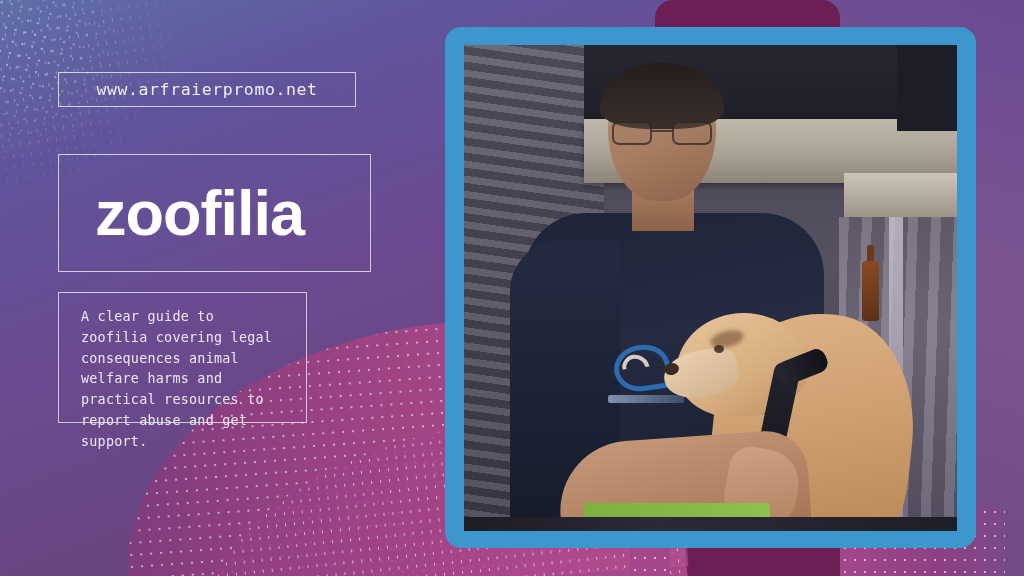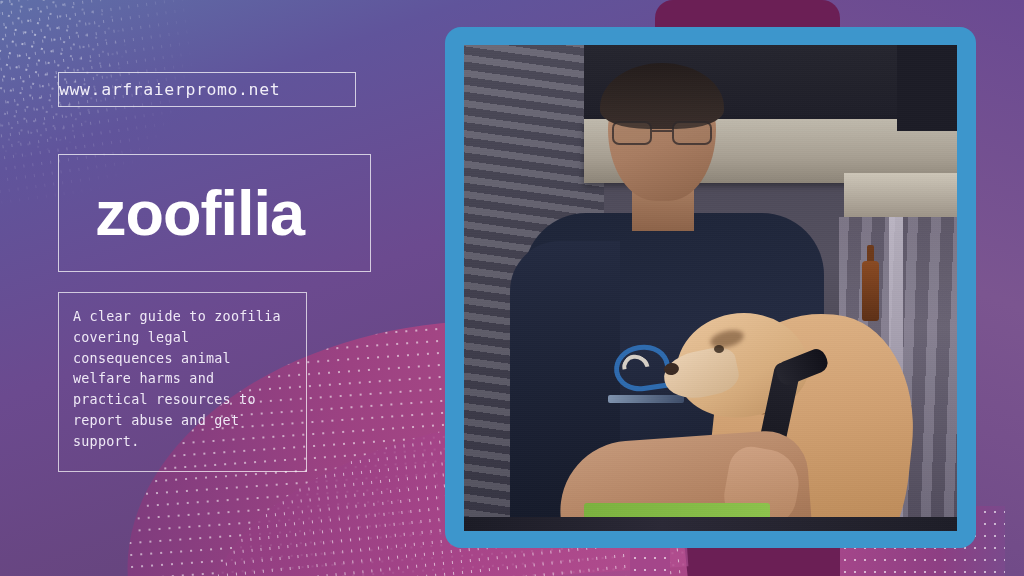--- a/index.html
+++ b/index.html
@@ -96,21 +96,21 @@
     position:absolute; left:630px; bottom:0; width:40px; height:72px;
     background:#a4468a;
     background-image:radial-gradient(ellipse 1.2px 3px at center, rgba(255,255,255,.6) 45%, transparent 48%);
     background-size:10px 12px;
   }
 
   
   .url-box {
     position:absolute; left:58px; top:72px; width:298px; height:35px;
     border:1.5px solid rgba(255,255,255,.72);
-    display:flex; align-items:center; justify-content:flex-start;
+    display:flex; align-items:center; justify-content:center;
   }
   .url-text {
     color:#f1eef8;
     font-size:16.5px;
     letter-spacing:.6px;
     font-family:"DejaVu Sans Mono", monospace;
   }
 
   .title-box {
     position:absolute; left:58px; top:154px; width:313px; height:118px;
@@ -121,23 +121,23 @@
   .title-text {
     color:#ffffff;
     font-size:63px;
     font-weight:700;
     letter-spacing:-1px;
     line-height:1;
     font-family:"Liberation Sans", sans-serif;
   }
 
   .desc-box {
-    position:absolute; left:58px; top:292px; width:249px; height:180px;
+    position:absolute; left:58px; top:292px; width:249px; height:131px;
     border:1.5px solid rgba(255,255,255,.7);
-    padding:14px 18px 10px 14px;
+    padding:14px 18px 10px 22px;
   }
   .desc-text {
     color:#efe9f6;
     font-size:13.4px;
     line-height:1.55;
     letter-spacing:.25px;
     font-family:"DejaVu Sans Mono", monospace;
   }
 
   

